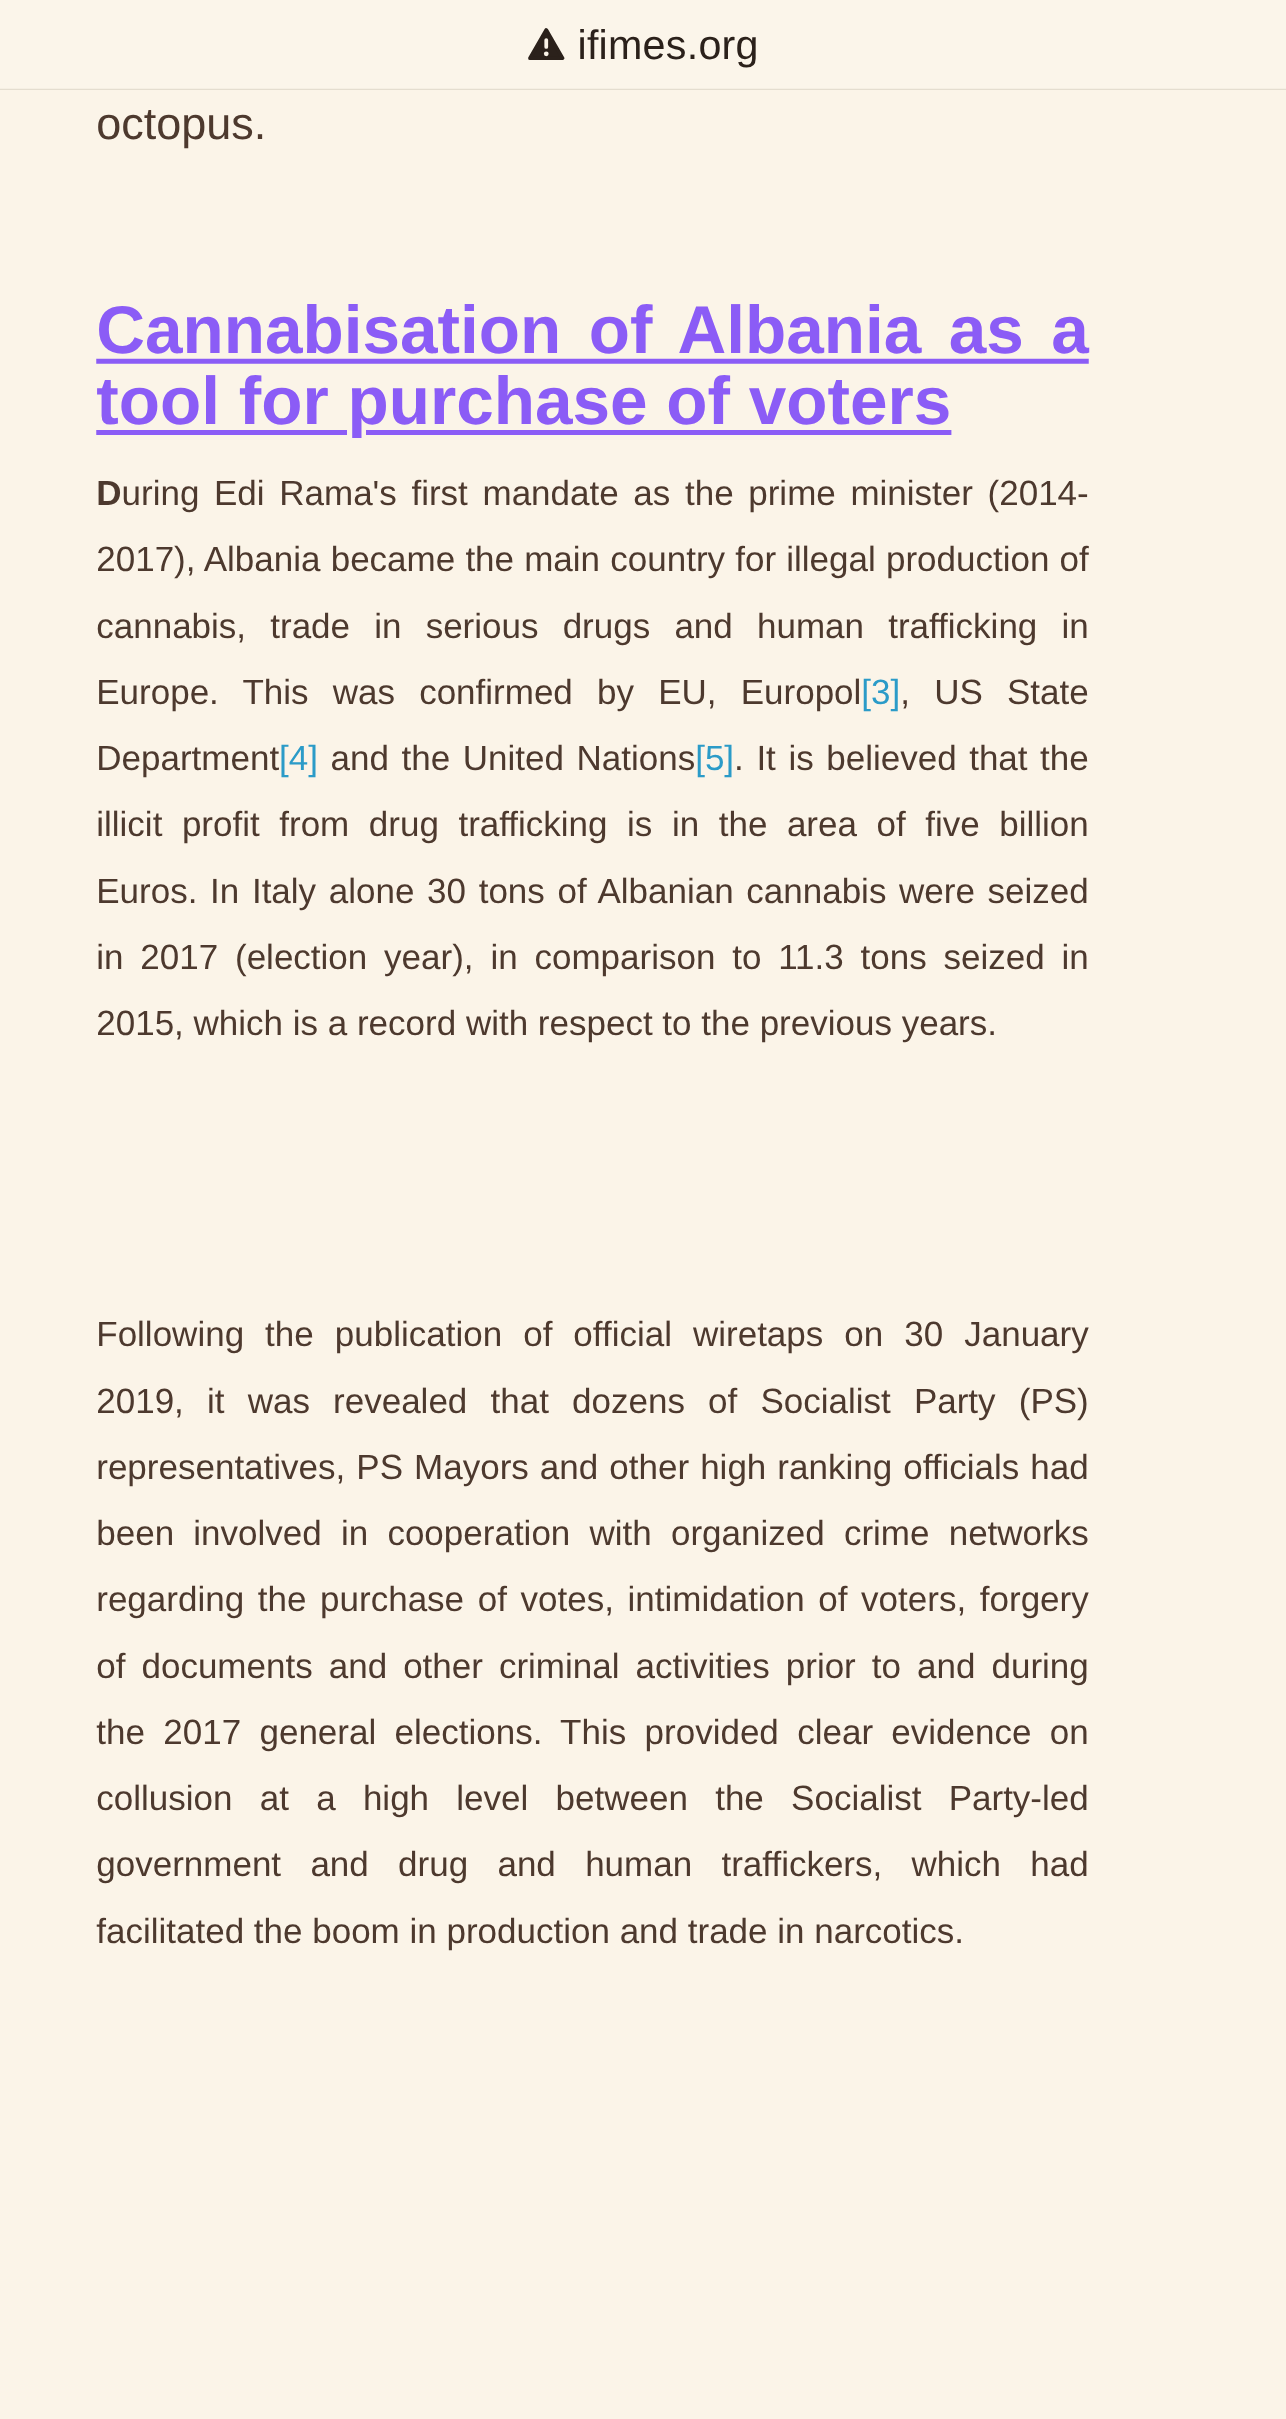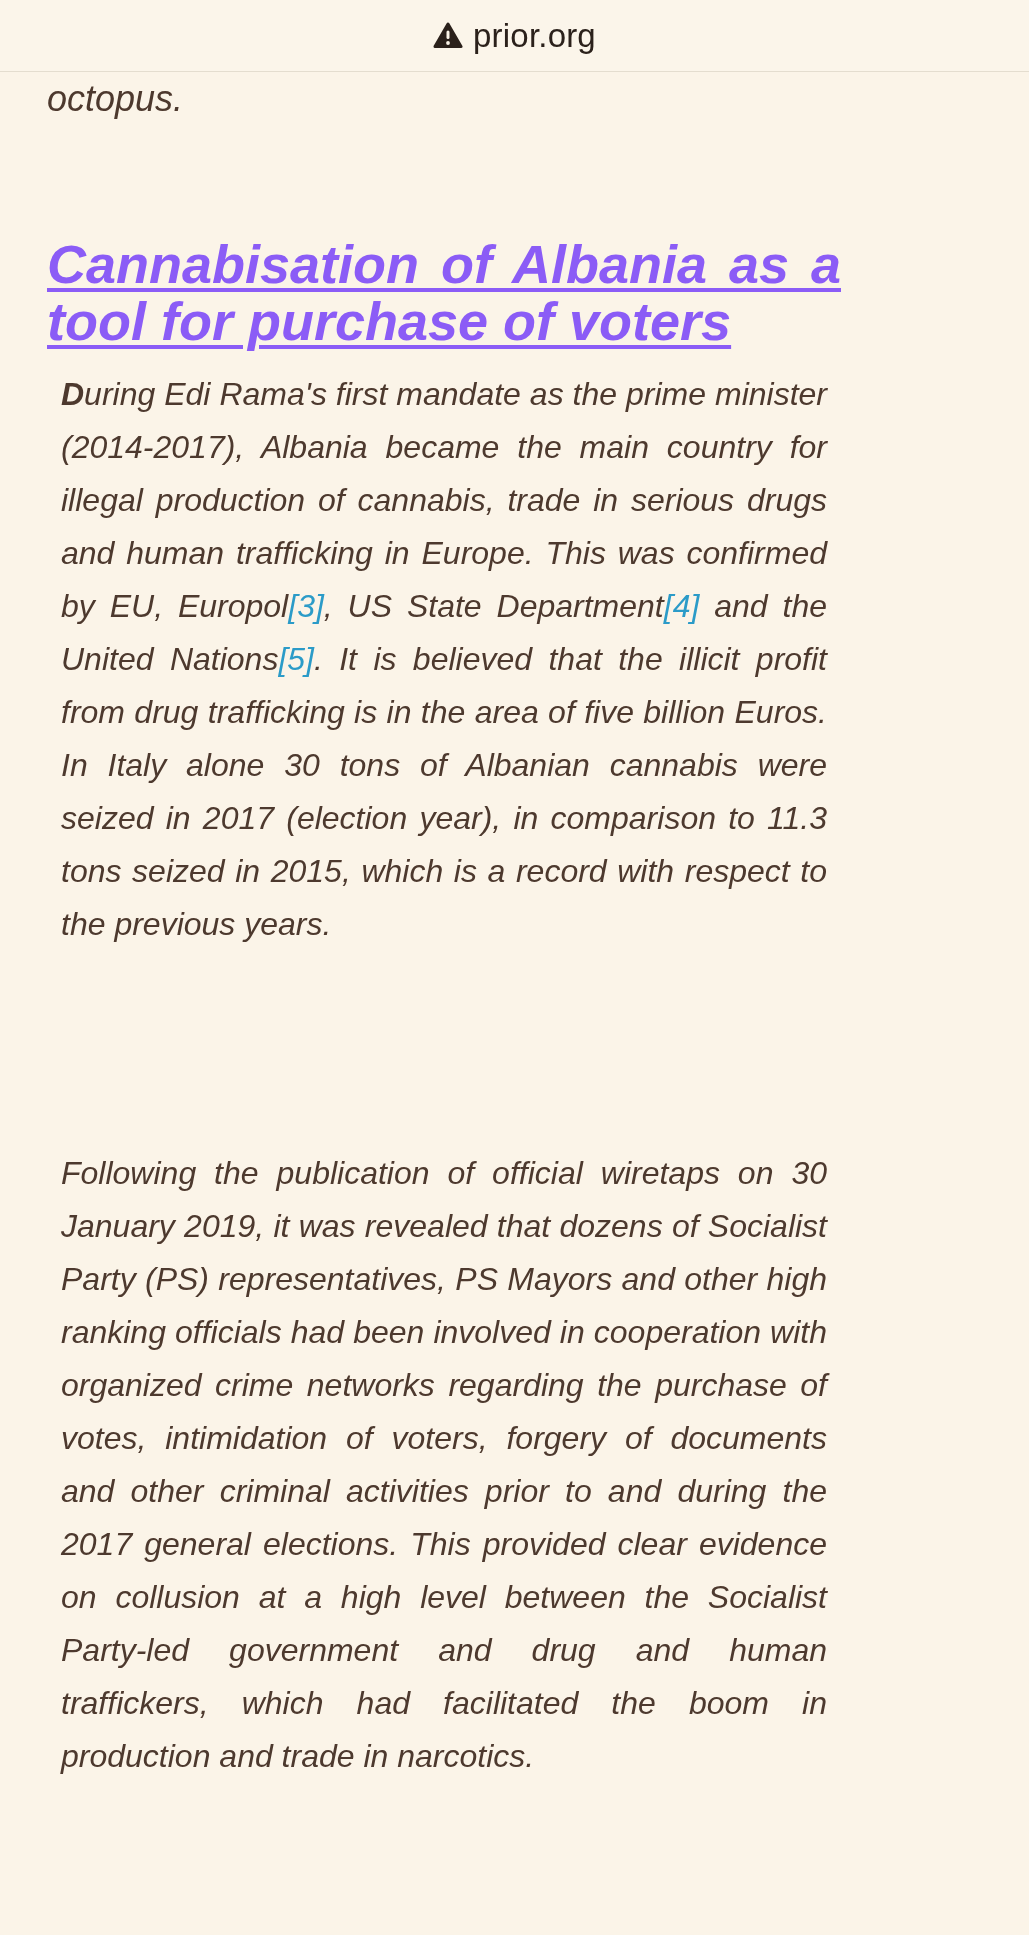--- a/index.html
+++ b/index.html
@@ -20,44 +20,43 @@
     justify-content: center;
     gap: 10px;
   }
   .warn-icon svg { display: block; }
   .url-text {
     font-size: 33px;
     color: #2b211b;
     letter-spacing: 0.2px;
   }
   .article {
-    padding-left: 47px;
+    padding-left: 77px;
     width: 794px;
-    font-style: italic;
   }
   .frag {
     margin: 0 0 111px 0;
     font-size: 36px;
     line-height: 53px;
     text-align: justify;
   }
   .headline {
     margin: 0 0 18px 0;
     font-size: 54px;
     line-height: 57px;
     font-weight: bold;
     color: #8b5cf6;
     text-align: justify;
     text-decoration: underline;
     text-decoration-thickness: 4px;
     text-underline-offset: 5px;
   }
   .para {
-    margin: 14px;
-    font-size: 32px;
+    margin: 0;
+    font-size: 28px;
     line-height: 53px;
     text-align: justify;
   }
   .para.first { margin-bottom: 196px; }
   .para b { font-weight: bold; }
   a.ref {
     color: #2b9bc8;
     text-decoration: none;
     cursor: pointer;
   }
@@ -66,21 +65,21 @@
 <body>
 
 <header class="addr-bar">
   <span class="warn-icon">
     <svg width="30" height="27" viewBox="0 0 30 27" aria-hidden="true">
       <path d="M15 2 L28 24.5 H2 Z" fill="#2b211b" stroke="#2b211b" stroke-width="3" stroke-linejoin="round"></path>
       <rect x="13.5" y="8.5" width="3" height="8.5" rx="1.5" fill="#fbf4e8"></rect>
       <circle cx="15" cy="21" r="1.9" fill="#fbf4e8"></circle>
     </svg>
   </span>
-  <span class="url-text">prior.org</span>
+  <span class="url-text">ifimes.org</span>
 </header>
 
 <main class="article">
   <p class="frag">octopus.</p>
 
   <h2 class="headline">Cannabisation of Albania as a tool for purchase of voters</h2>
 
   <p class="para first"><b>D</b><span>uring Edi Rama's first mandate as the prime minister (2014-2017), Albania became the main country for illegal production of cannabis, trade in serious drugs and human trafficking in Europe. This was confirmed by EU, Europol</span><a class="ref" href="#">[3]</a><span>, US State Department</span><a class="ref" href="#">[4]</a><span> and the United Nations</span><a class="ref" href="#">[5]</a><span>. It is believed that the illicit profit from drug trafficking is in the area of five billion Euros. In Italy alone 30 tons of Albanian cannabis were seized in 2017 (election year), in comparison to 11.3 tons seized in 2015, which is a record with respect to the previous years.</span></p>
 
   <p class="para">Following the publication of official wiretaps on 30 January 2019, it was revealed that dozens of Socialist Party (PS) representatives, PS Mayors and other high ranking officials had been involved in cooperation with organized crime networks regarding the purchase of votes, intimidation of voters, forgery of documents and other criminal activities prior to and during the 2017 general elections. This provided clear evidence on collusion at a high level between the Socialist Party-led government and drug and human traffickers, which had facilitated the boom in production and trade in narcotics.</p>

